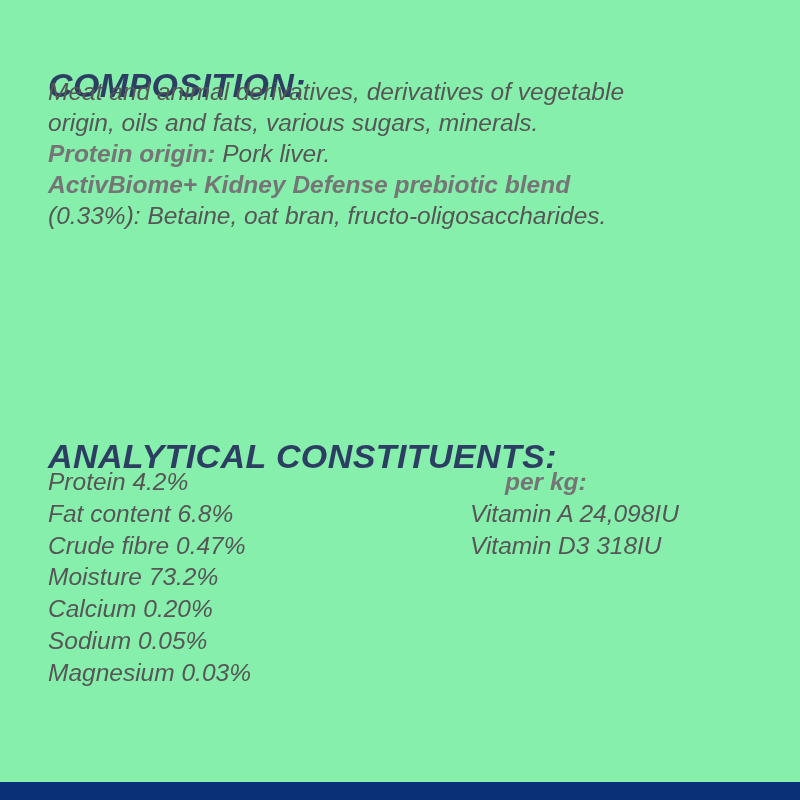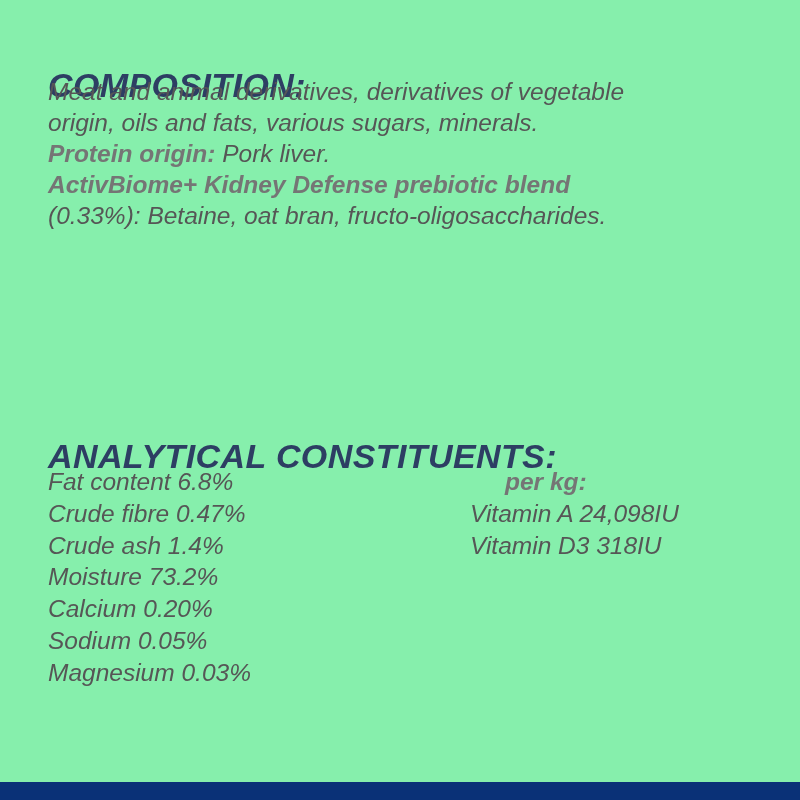--- a/index.html
+++ b/index.html
@@ -107,23 +107,23 @@
     <div class="line"><span class="bold">Protein origin:</span><span> Pork liver.</span></div>
     <div class="bold-line">ActivBiome+ Kidney Defense prebiotic blend</div>
     <div class="line">(0.33%): Betaine, oat bran, fructo-oligosaccharides.</div>
   </div>
 
   <h2 class="section-heading" id="analytical-heading">ANALYTICAL CONSTITUENTS:</h2>
 
   <div class="constituents">
 
     <div class="col col-left">
+      <div class="item">Protein 4.2%</div>
       <div class="item">Fat content 6.8%</div>
       <div class="item">Crude fibre 0.47%</div>
-      <div class="item">Crude ash 1.4%</div>
       <div class="item">Moisture 73.2%</div>
       <div class="item">Calcium 0.20%</div>
       <div class="item">Sodium 0.05%</div>
       <div class="item">Magnesium 0.03%</div>
     </div>
 
     <div class="col col-right">
       <div class="col-title">per kg:</div>
       <div class="item">Vitamin A 24,098IU</div>
       <div class="item">Vitamin D3 318IU</div>

